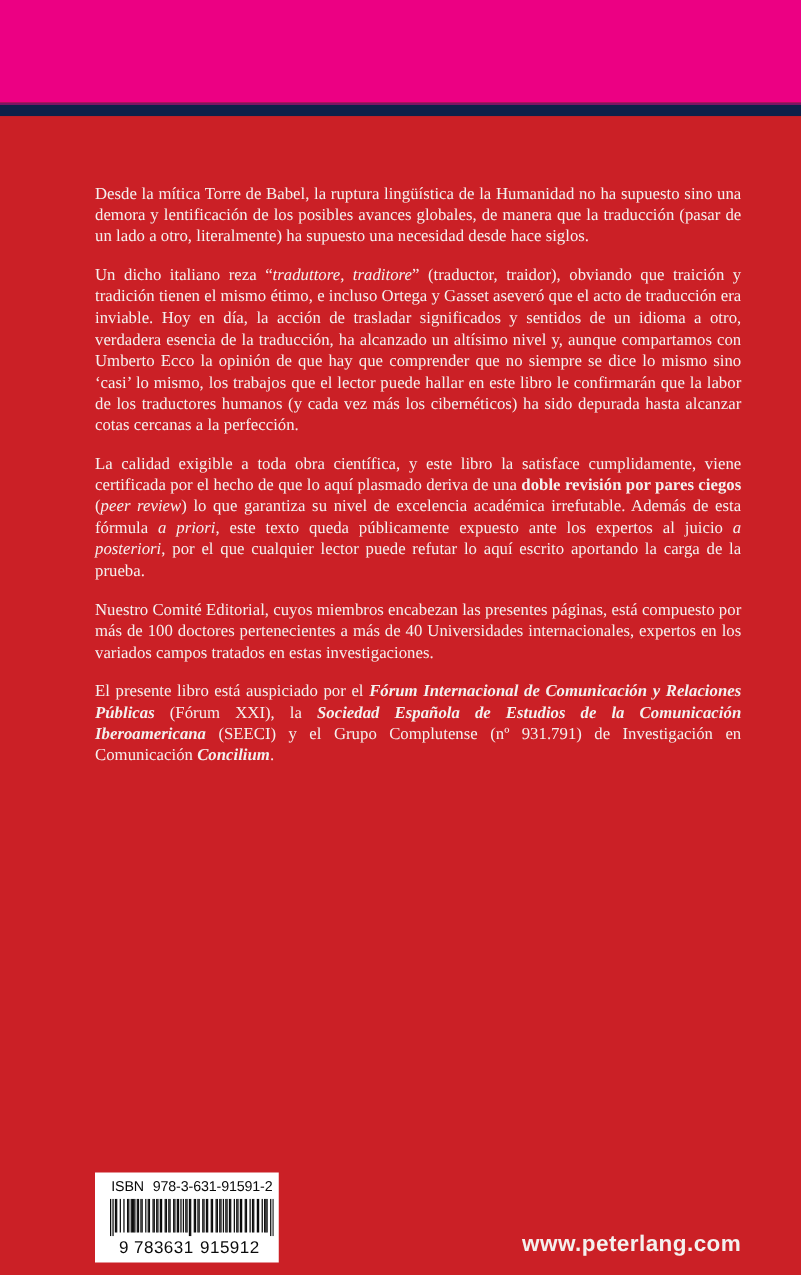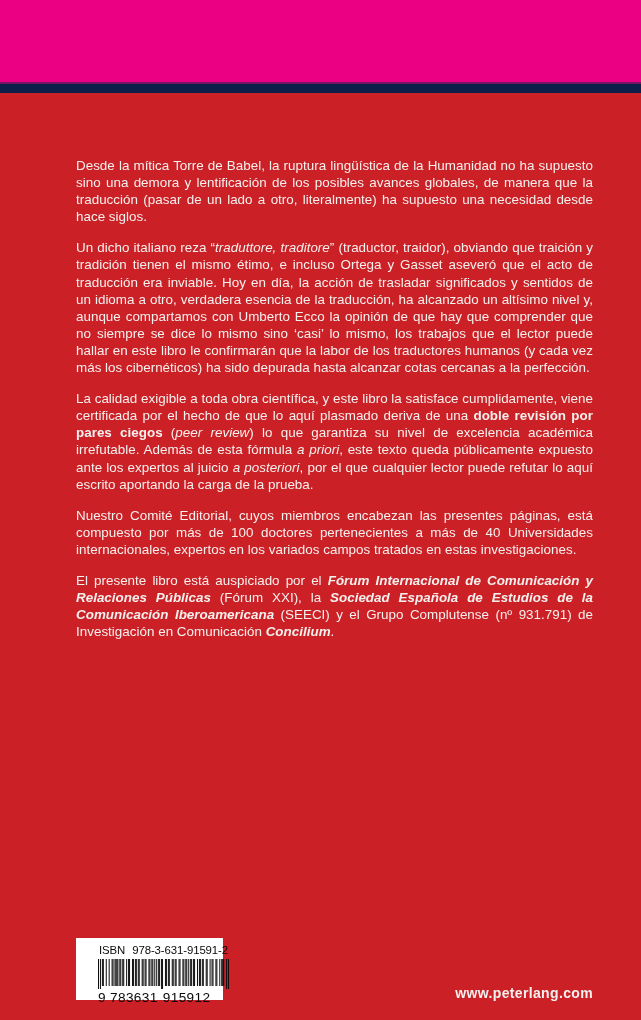--- a/index.html
+++ b/index.html
@@ -43,22 +43,23 @@
     position: absolute;
     left: 0; top: 93px;
     width: 641px;
     height: 927px;
     background: #CB2026;
   }
   
   .blurb {
     position: absolute;
     left: 76px;
-    top: 157px;
+    top: 146px;
     width: 517px;
+    font-family: Liberation Serif, serif;
   }
   .blurb p {
     margin: 0 0 14px 0;
     color: #F4F0EE;
     font-size: 13.4px;
     line-height: 17.1px;
     text-align: justify;
     letter-spacing: 0.02px;
     -webkit-font-smoothing: antialiased;
   }
@@ -66,24 +67,24 @@
   .blurb i  { font-style: italic; }
   .blurb b  { font-weight: bold; }
   .blurb .bi { font-weight: bold; font-style: italic; }
 
   
   .barcode-box {
     position: absolute;
     left: 76px;
     top: 938px;
     width: 147px;
-    height: 62px;
+    height: 72px;
     background: #ffffff;
     box-sizing: border-box;
-    padding: 6px 8px 0 22px;
+    padding: 6px 8px 0 12px;
   }
   .isbn-line {
     font-family: "Liberation Sans", sans-serif;
     font-size: 11.4px;
     color: #0a0a0a;
     white-space: nowrap;
     letter-spacing: -0.1px;
     margin: 0 0 3px 1px;
   }
   .isbn-line .isbn-word { margin-right: 7px; }
@@ -93,31 +94,32 @@
     margin-left: 0px;
     display: block;
   }
   .ean-line {
     font-family: "Liberation Sans", sans-serif;
     font-size: 13.6px;
     color: #0a0a0a;
     margin: 1px 0 0 0;
     letter-spacing: 0.4px;
     white-space: nowrap;
+    text-align: center;
   }
   .ean-line .g1 { margin-right: 4px; }
   .ean-line .g2 { margin-right: 5px; }
 
   
   .publisher-url {
     position: absolute;
     right: 48px;
     top: 985px;
     color: #F4F0EE;
-    font-size: 14px;
+    font-size: 18px;
     font-weight: bold;
     letter-spacing: 0.35px;
     white-space: nowrap;
   }
 </style>
 </head>
 <body>
 
 <div id="cover">
 

